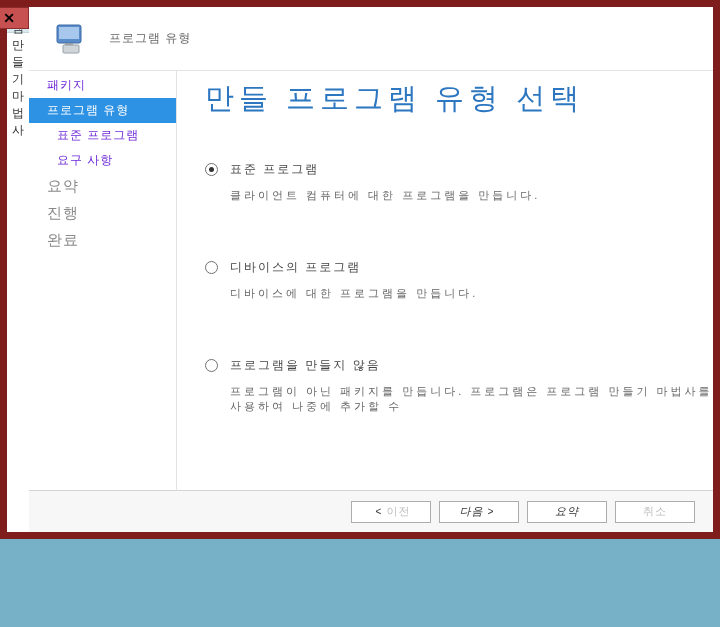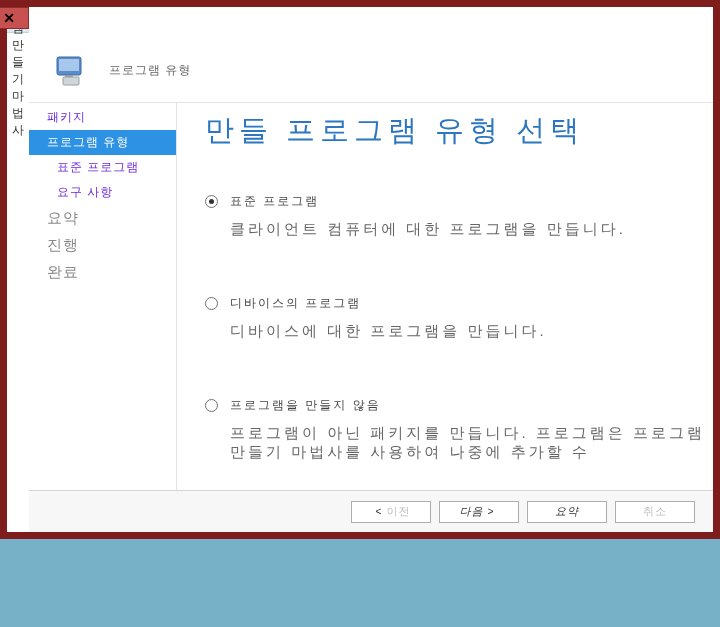--- a/index.html
+++ b/index.html
@@ -58,21 +58,20 @@
       color: #000;
       font-size: 14px;
       font-weight: bold;
       cursor: pointer;
     }
     .content-wrapper {
       flex: 1;
       display: flex;
       flex-direction: column;
       background: #fff;
-      margin-top: 32px;
     }
     .header {
       height: 64px;
       display: flex;
       align-items: center;
       padding-left: 22px;
       border-bottom: 1px solid #e3e3e3;
     }
     .header-icon {
       width: 40px;
@@ -158,21 +157,21 @@
       height: 5px;
       background: #333;
       border-radius: 50%;
     }
     .option-label {
       font-size: 12px;
       color: #444;
       letter-spacing: 2px;
     }
     .option-desc {
-      font-size: 15px;
+      font-size: 11px;
       color: #666;
       letter-spacing: 3px;
       margin-left: 25px;
     }
     .footer {
       height: 42px;
       border-top: 1px solid #d5d5d5;
       display: flex;
       align-items: center;
       justify-content: flex-end;

